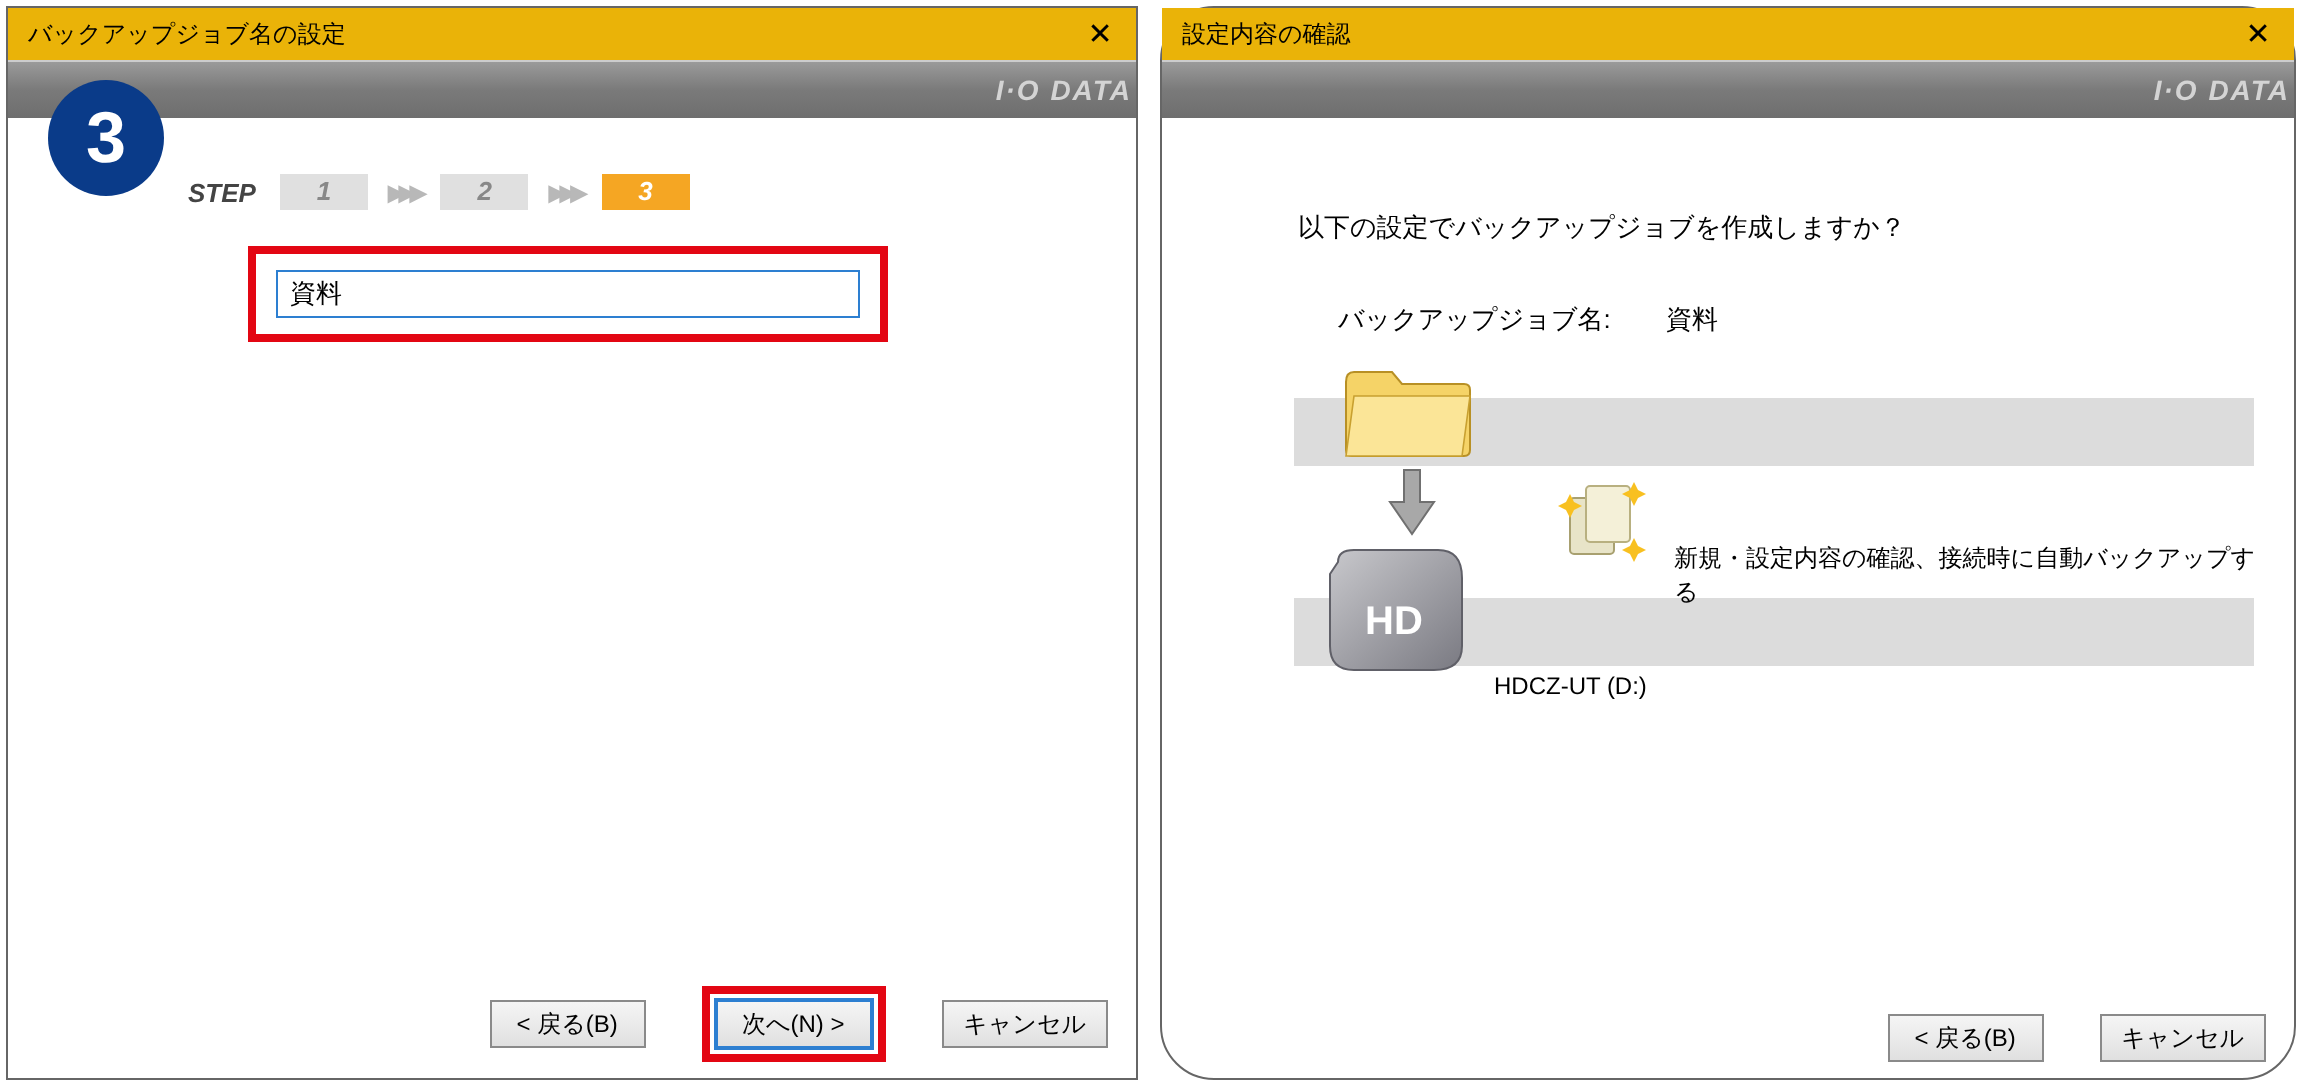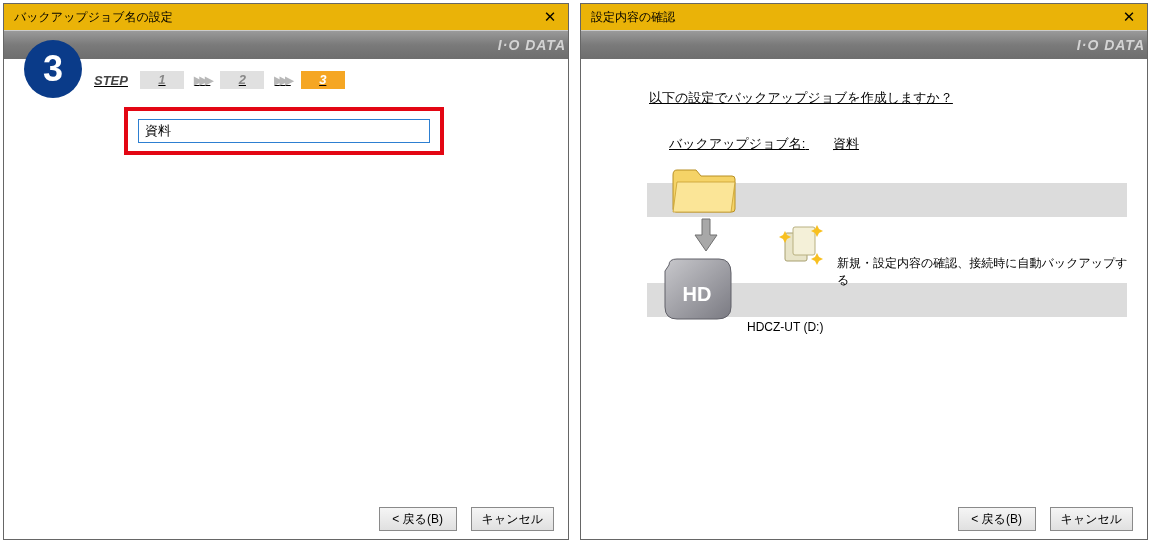--- a/index.html
+++ b/index.html
@@ -22,20 +22,21 @@
   left: 3px;
   top: 3px;
   width: 566px;
   height: 537px;
 }
 .dialog-right {
   left: 580px;
   top: 3px;
   width: 568px;
   height: 537px;
+  border-radius: 27px;
 }
 .titlebar {
   height: 26px;
   border-bottom: 1px solid #ccc;
   display: flex;
   align-items: center;
   padding: 0 6px 0 10px;
   font-size: 12px;
   background: #eab308;
 }
@@ -55,23 +56,22 @@
   padding-right: 2px;
 }
 .brand {
   color: #d4d4d4;
   font-weight: bold;
   font-size: 14px;
   letter-spacing: 1px;
   font-style: italic;
 }
 .content {
-  padding: 0 18px;
+  padding: 16px 18px;
   position: relative;
-  text-decoration: underline;
 }
 .step-row {
   display: flex;
   align-items: center;
   padding: 12px 0 8px 72px;
   font-size: 13px;
   font-weight: bold;
 }
 .step-label {
   color: #444;
@@ -138,21 +138,21 @@
   border: 1px solid #2d7fd1;
   padding: 2px 6px;
   font-size: 13px;
   box-sizing: border-box;
 }
 .button-row {
   position: absolute;
   bottom: 8px;
   right: 14px;
   display: flex;
-  gap: 14px;
+  gap: 28px;
   align-items: center;
 }
 .btn {
   min-width: 78px;
   height: 24px;
   background: linear-gradient(to bottom,#f5f5f5,#e0e0e0);
   border: 1px solid #8a8a8a;
   font-size: 12px;
   cursor: pointer;
   padding: 0 10px;
@@ -272,20 +272,23 @@
     </div>
 
 
     <div class="input-highlight-box">
       <input class="job-input" value="資料" style="">
     </div>
   </div>
 
   <div class="button-row">
     <button class="btn"><span>&lt; 戻る(B)</span></button>
+    <span class="red-frame">
+      <button class="btn primary-focus"><span>次へ(N) &gt;</span></button>
+    </span>
     <button class="btn"><span>キャンセル</span></button>
   </div>
 </div>
 
 <div class="dialog dialog-right">
   <div class="titlebar">
     <span class="title-text">設定内容の確認</span>
     <span class="close-x">✕</span>
   </div>
   <div class="header-band">

